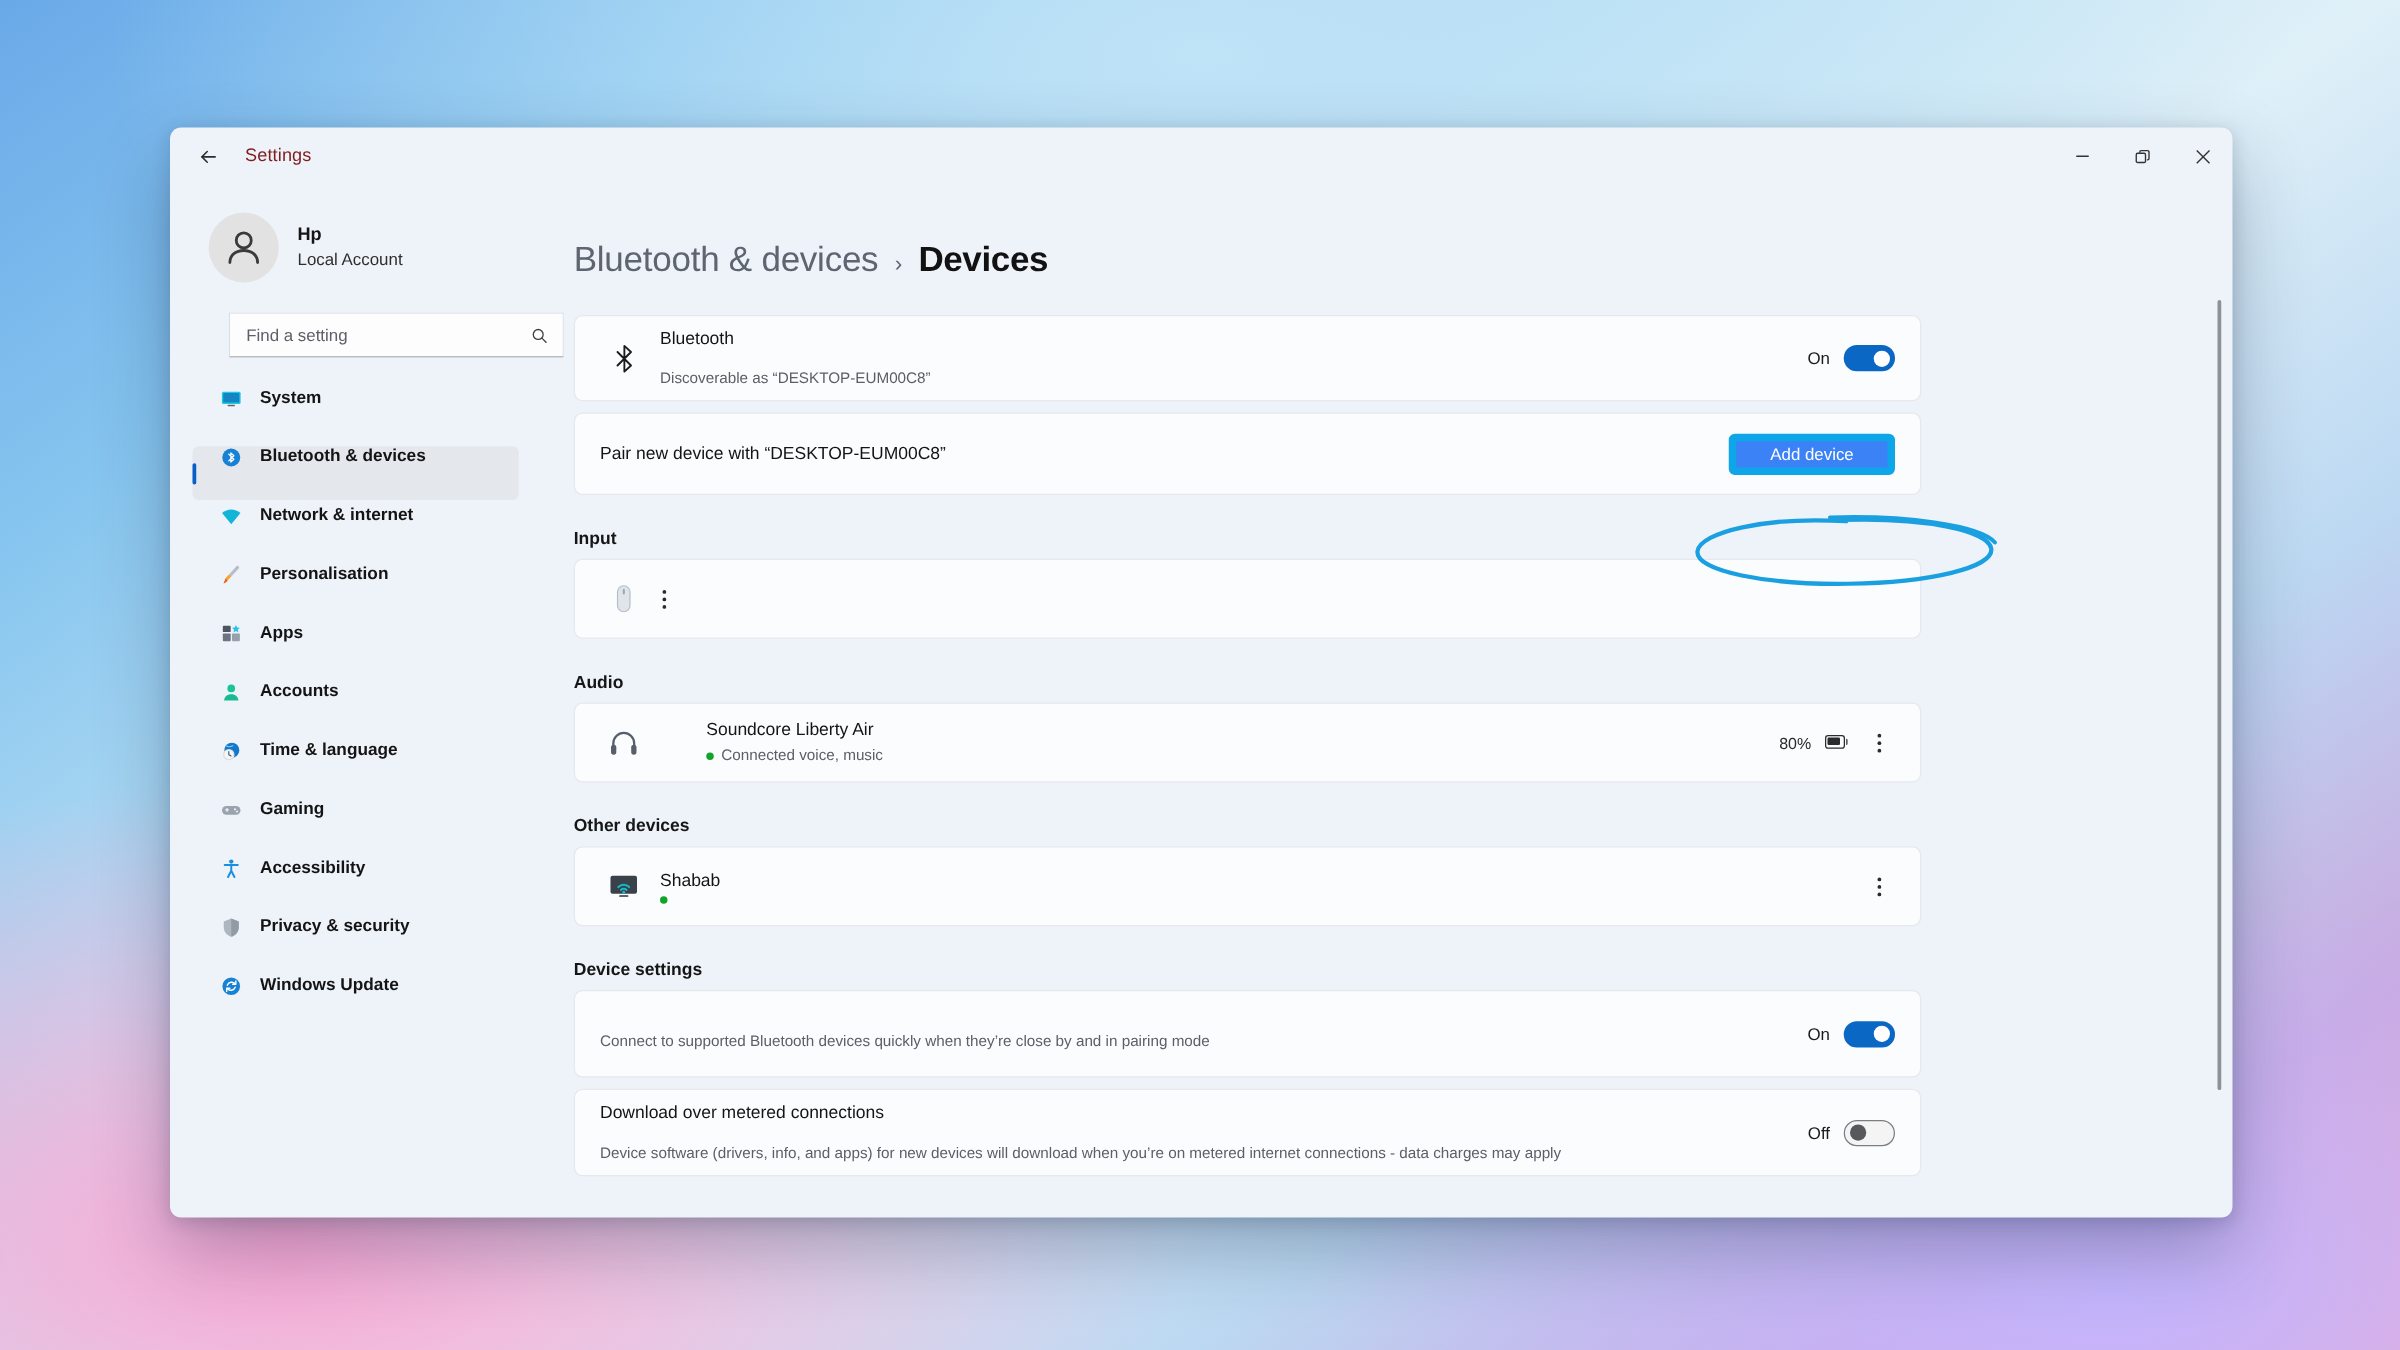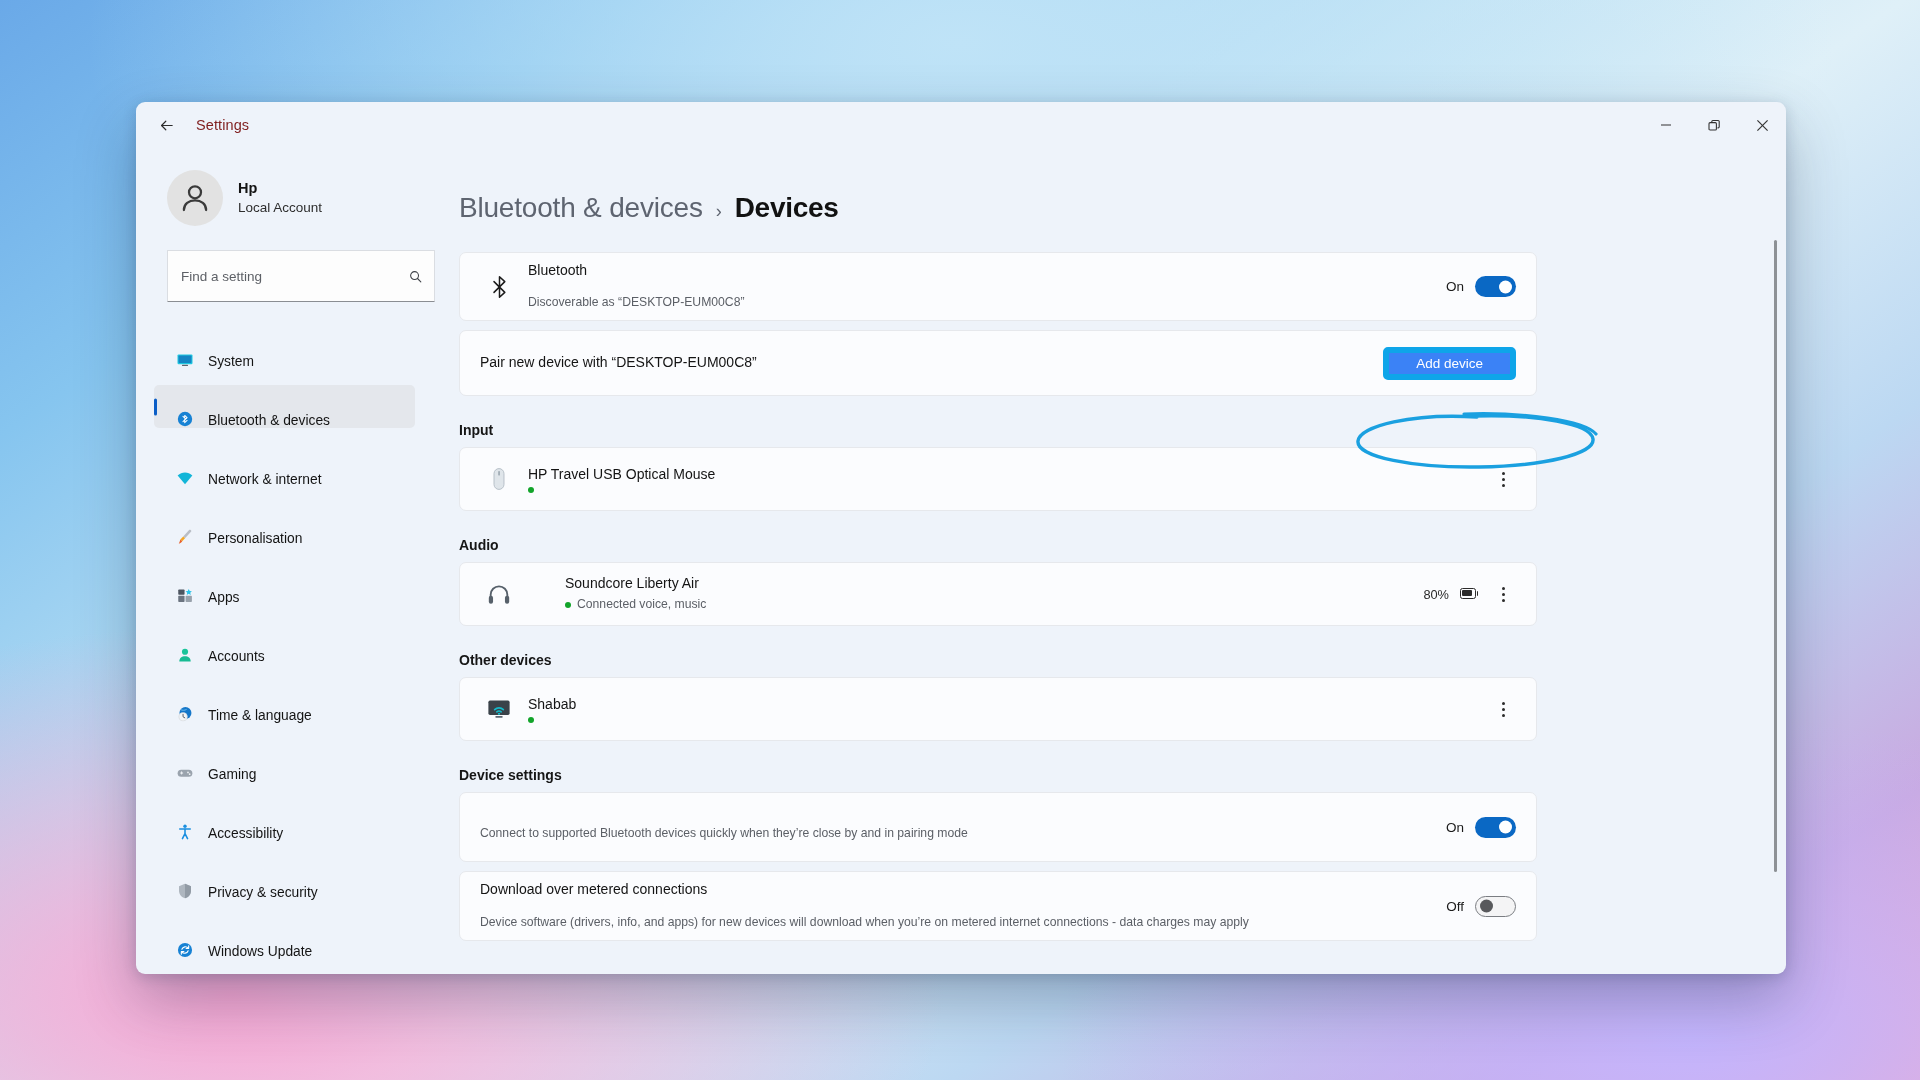--- a/index.html
+++ b/index.html
@@ -99,23 +99,23 @@
     border-radius: 50%;
     background: #e2e2e2;
     display: flex; align-items: center; justify-content: center;
     flex: 0 0 56px;
   }
   .avatar svg { width: 36px; height: 36px; color: #3a3a3a; }
   .acct-name { font-size: 14.5px; font-weight: bold; color: #141414; line-height: 1.35; }
   .acct-type { font-size: 13.5px; color: #2e2e2e; line-height: 1.35; }
 
   .search-wrap {
-    margin: 14px 0 0 13px;
+    margin: 14px 0 0 29px;
     width: 268px;
-    height: 52px;
+    height: 36px;
     background: #fdfdfd;
     border: 1px solid #dadde2;
     border-bottom: 1.6px solid #8a8d92;
     border-radius: 1px;
     display: flex;
     align-items: center;
     padding: 0 11px 0 13px;
   }
   .search-input {
     flex: 1 1 auto;
@@ -125,25 +125,26 @@
     color: #1b1b1b;
   }
   .search-input::placeholder { color: #5d6066; }
   .search-wrap svg { width: 15px; height: 15px; color: #3d4046; flex: 0 0 15px; }
 
   .nav { margin-top: 24px; }
   .nav-item {
     position: relative;
     height: 43px;
     display: flex;
-    align-items: flex-end;
+    align-items: flex-start;
     gap: 14px;
     padding-left: 22px;
     border-radius: 5px;
-    margin-bottom: 16px;
+    margin-bottom: 4px;
+    font-weight: bold;
   }
   .nav-item.active { background: #e4e7ec; }
   .nav-item.active::before {
     content: "";
     position: absolute;
     left: 0; top: 50%;
     transform: translateY(-50%);
     width: 3px; height: 17px;
     border-radius: 2px;
     background: #0b5ec7;
@@ -521,27 +522,20 @@
           <div id="sections-container">
               <div class="section-head">Input</div>
               <div class="card">
       <div class="row" style="min-height:62px;">
         <div class="row-icon">
                     <svg class="dev-glyph" xmlns="http://www.w3.org/2000/svg" viewBox="0 0 24 24">
                       <rect x="7.4" y="2.4" width="9.2" height="19.2" rx="4.6" fill="#dfe5ea" stroke="#b6bfc7" stroke-width=".9"></rect>
                       <rect x="11.3" y="4.6" width="1.5" height="4.3" rx=".75" fill="#9aa6b0"></rect>
                     </svg>
                   </div>
-        <div class="row-text">
-          <div class="row-title">HP Travel USB Optical Mouse</div>
-          <div class="sub-line">
-            <span class="status-dot"></span>
-
-          </div>
-        </div>
         <div class="row-right">
 
           <div class="kebab">
                       <i></i>
                       <i></i>
                       <i></i>
                     </div>
         </div>
       </div>
               </div>

